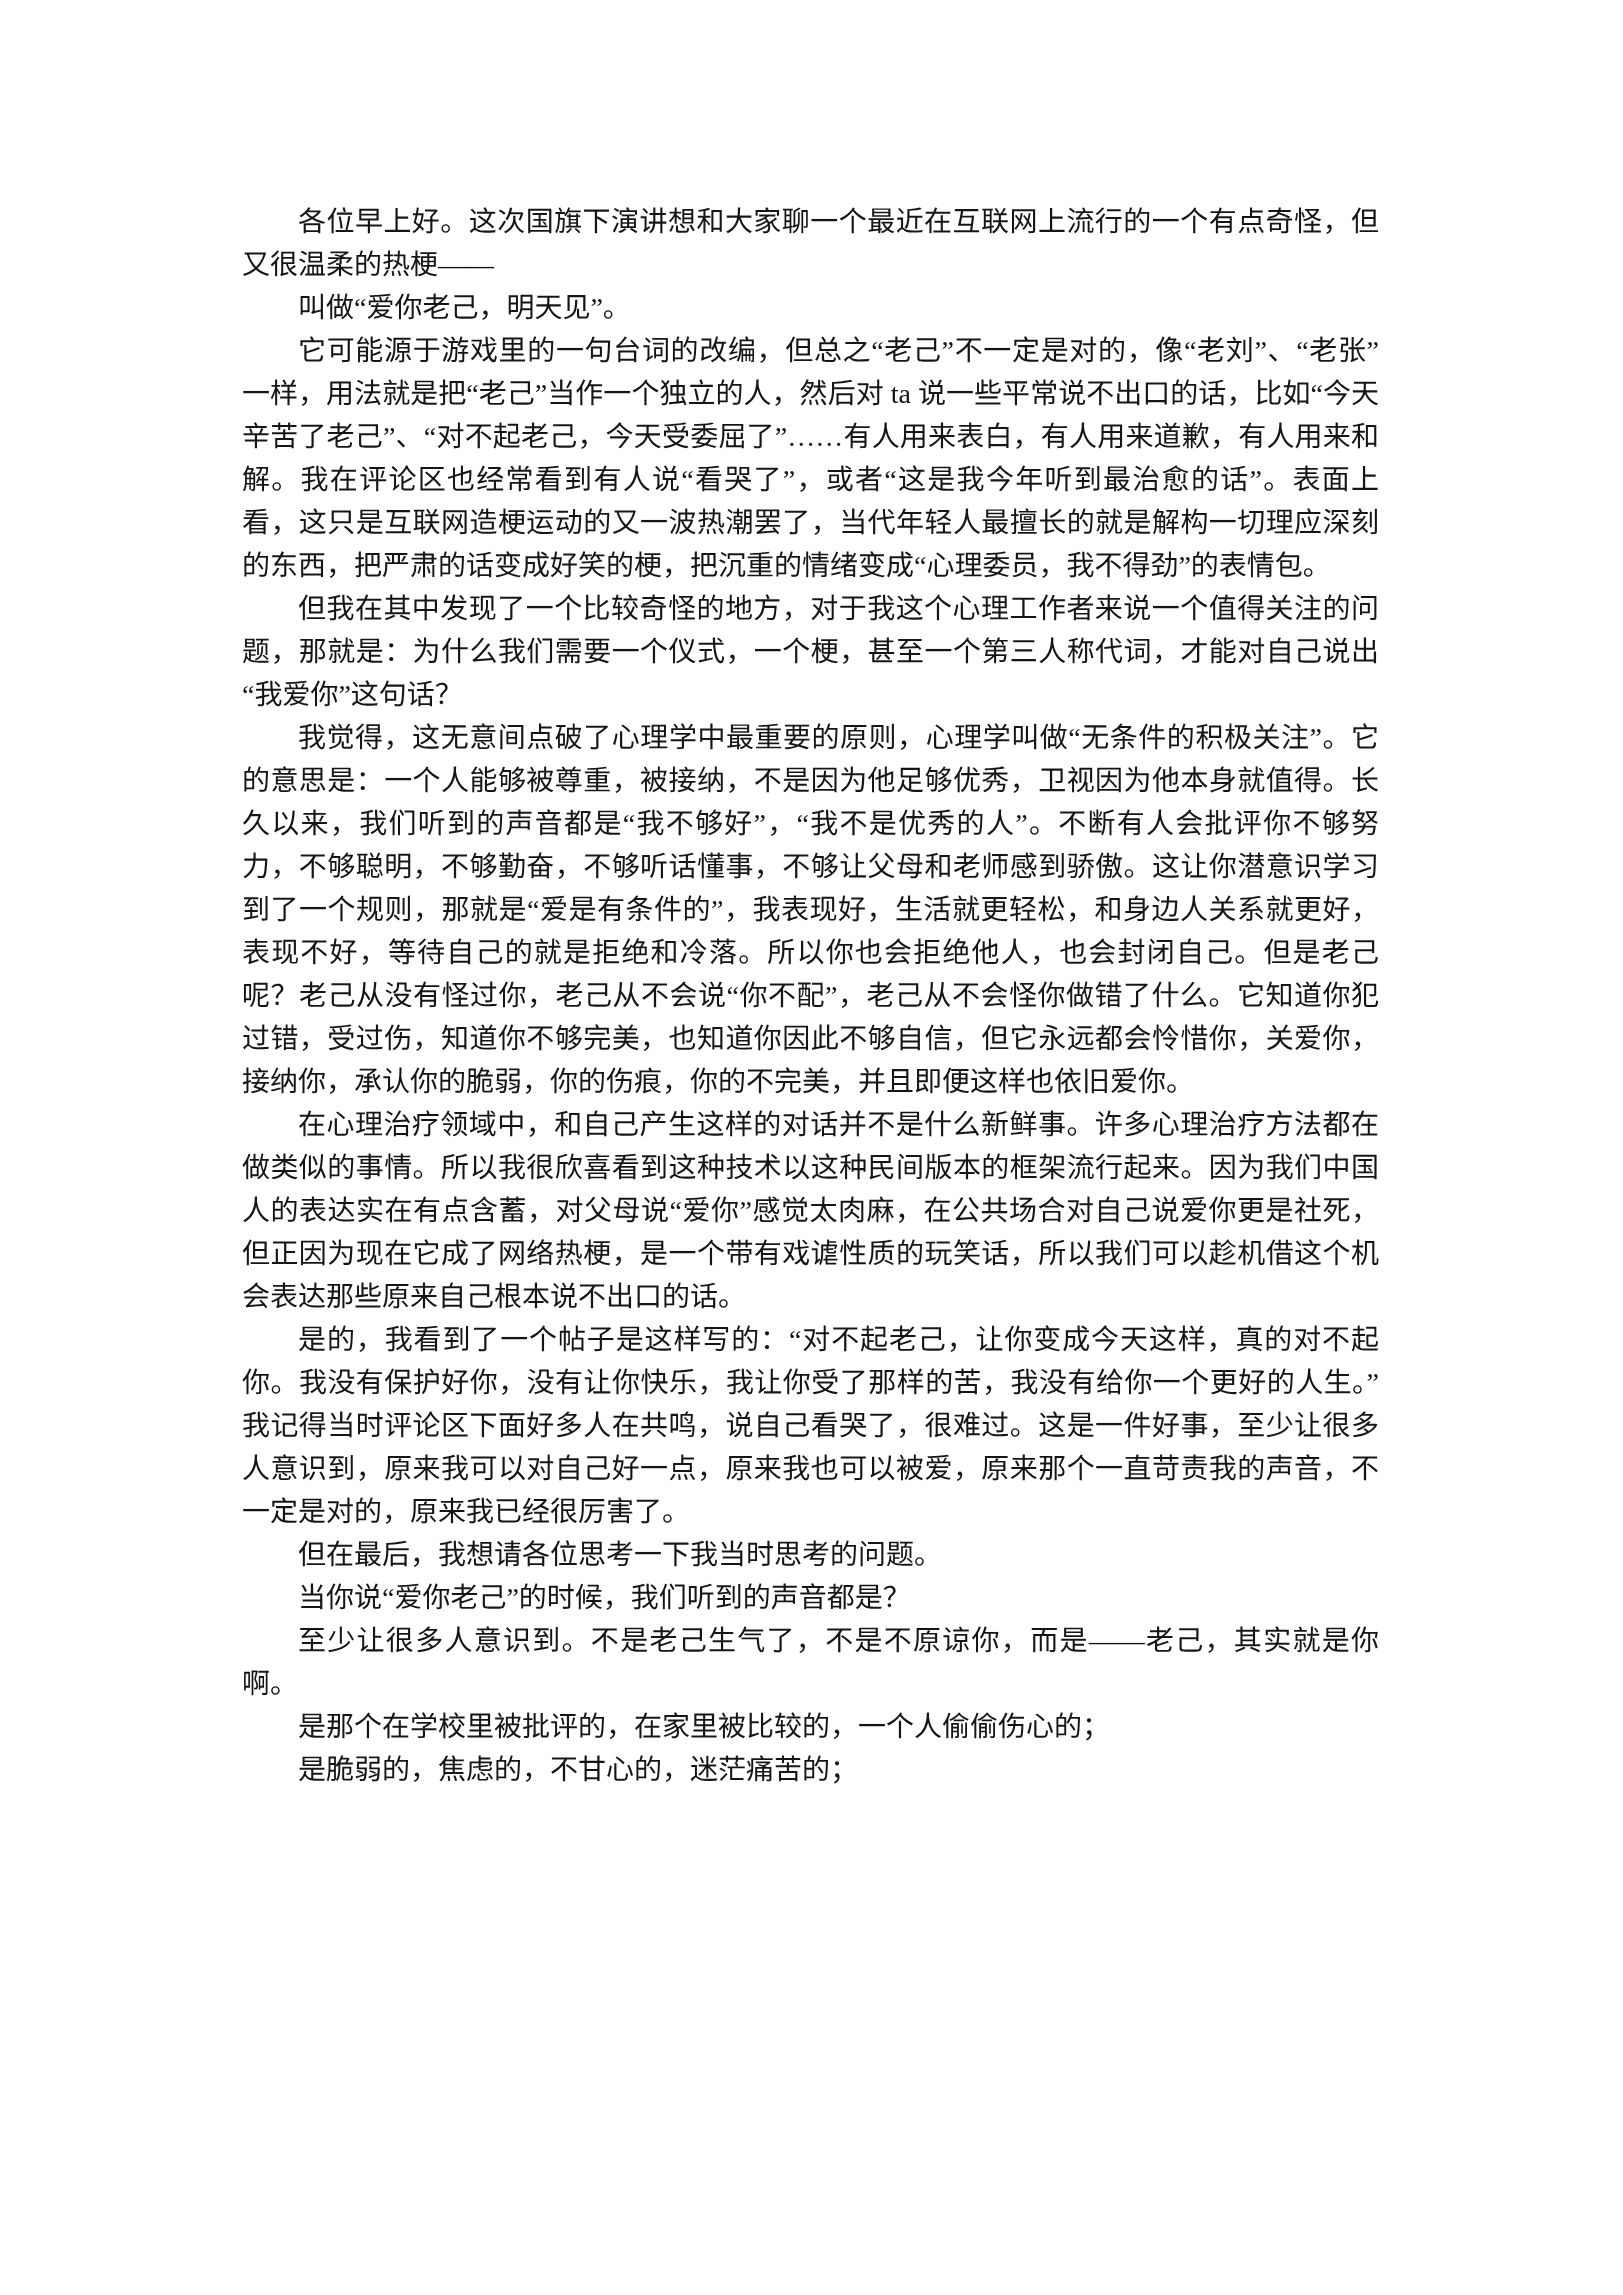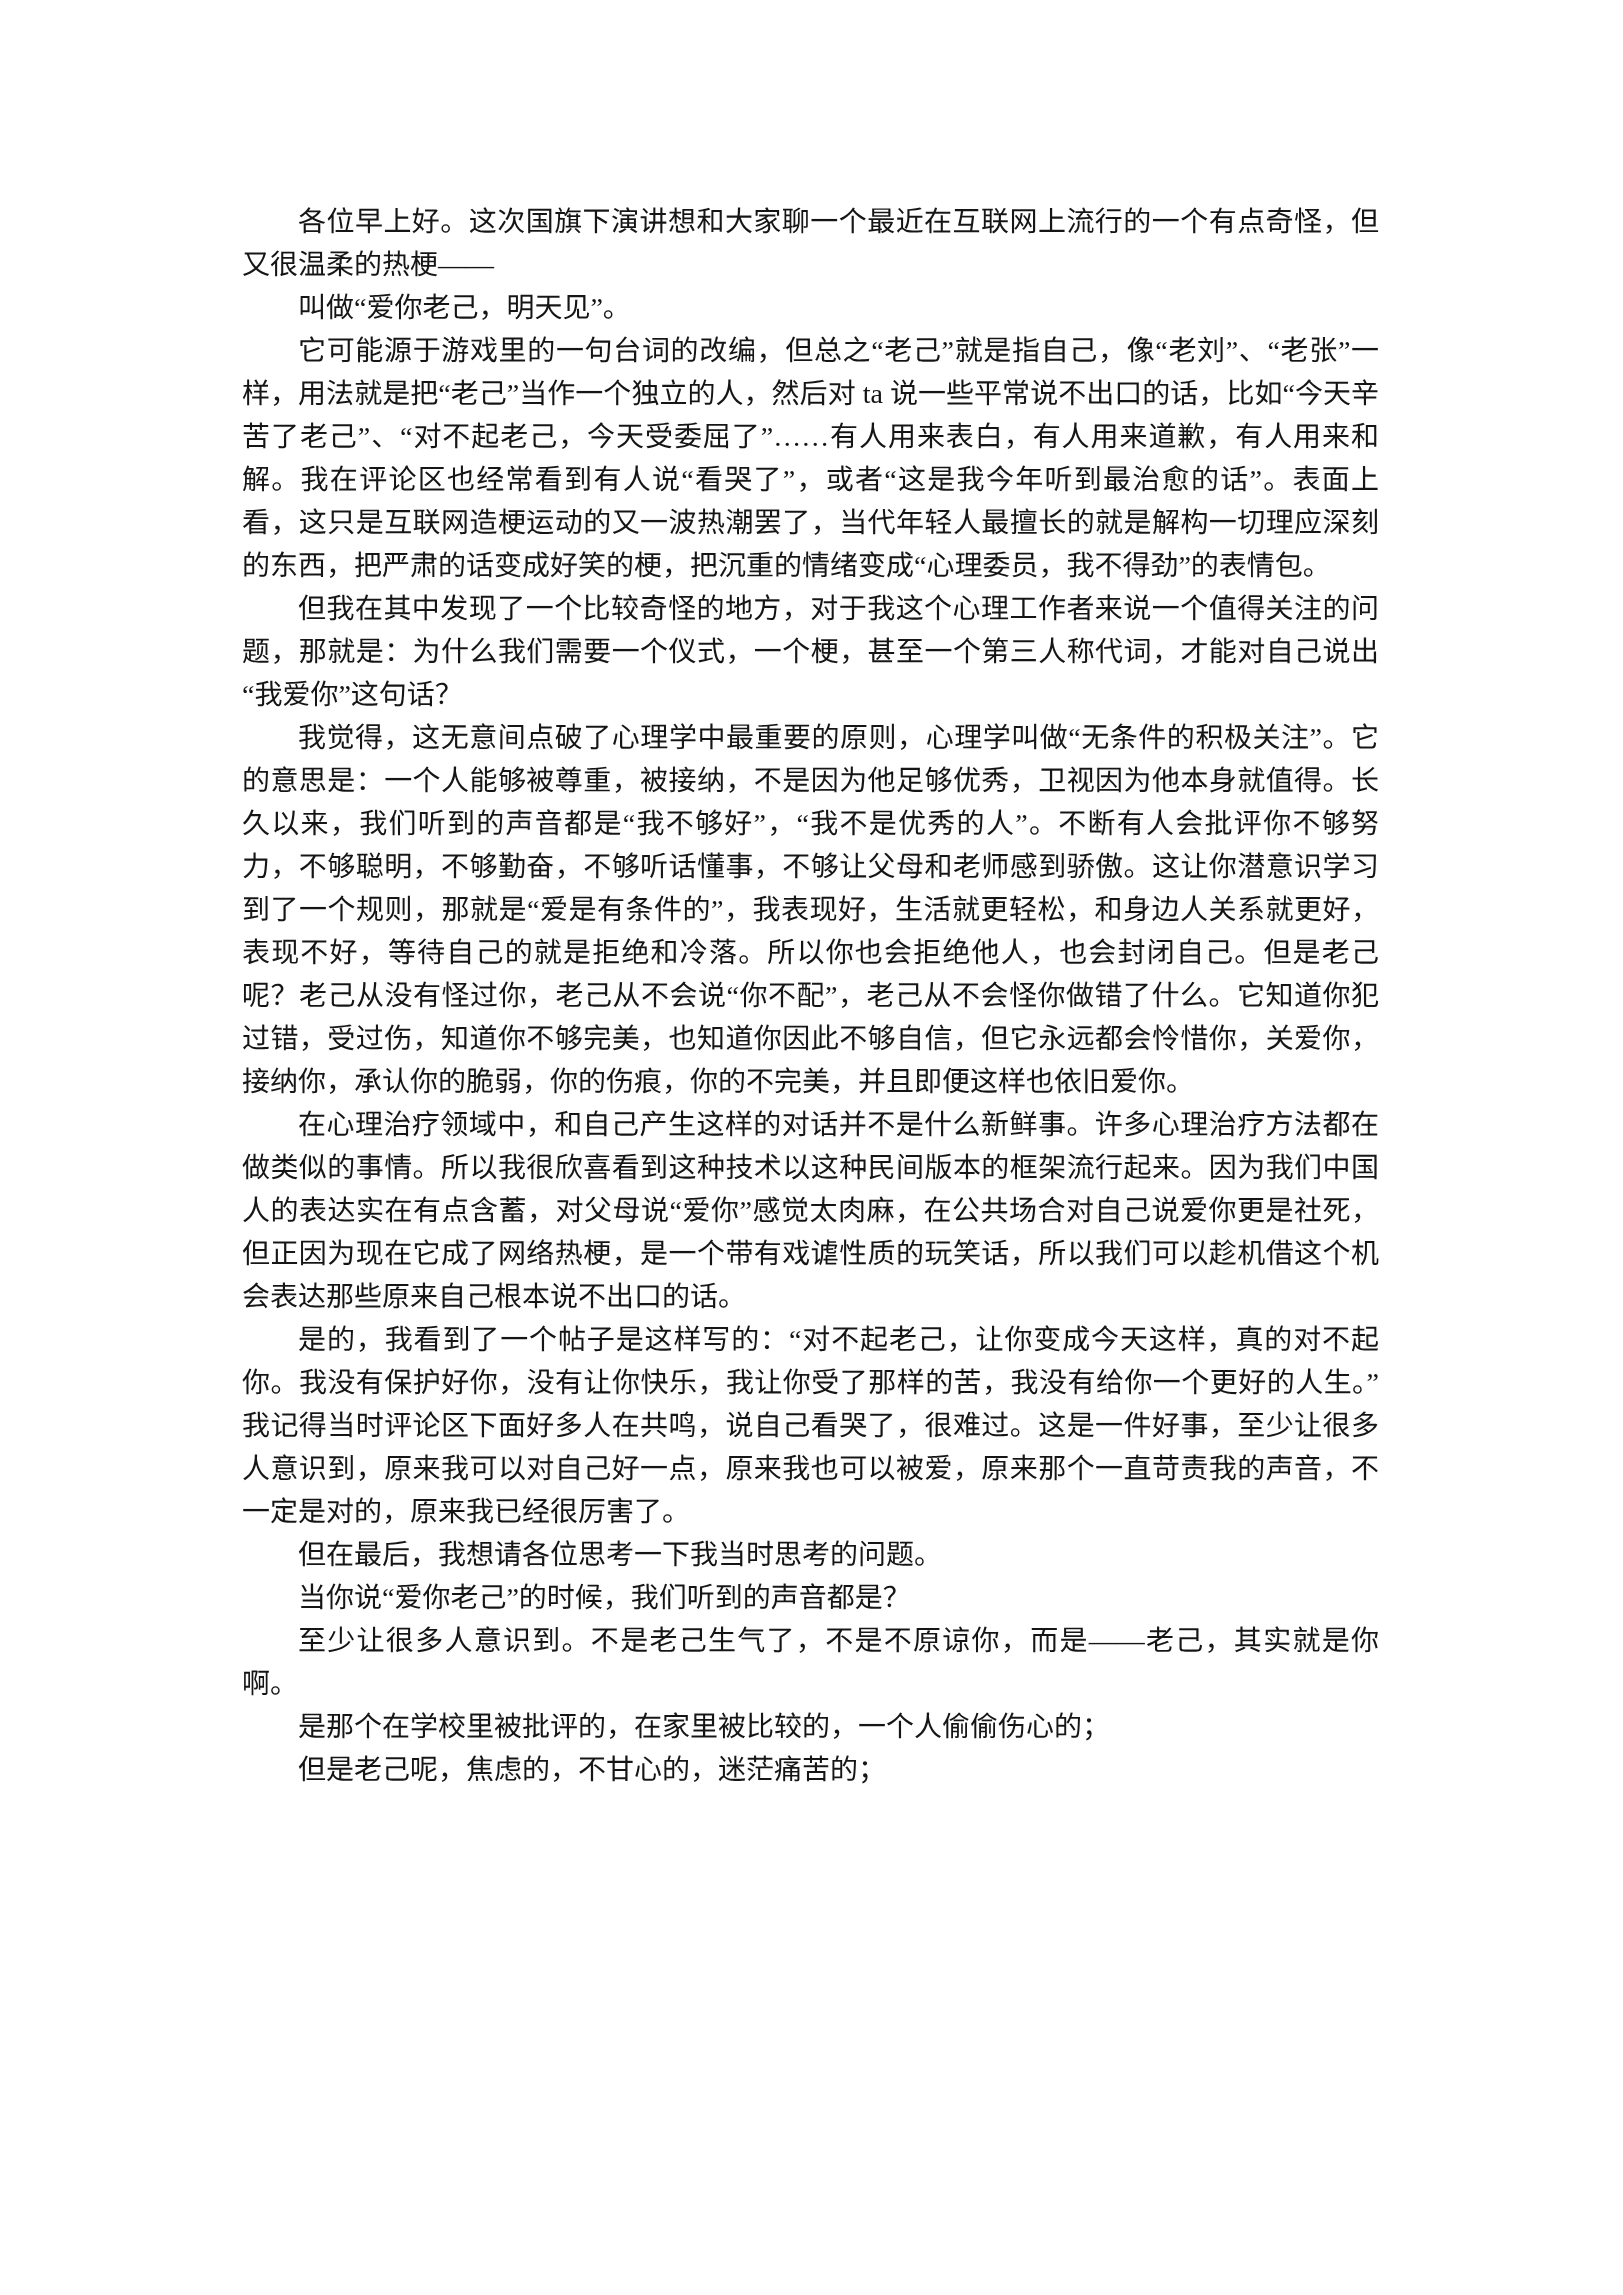--- a/index.html
+++ b/index.html
@@ -32,25 +32,25 @@
     word-break: break-all;
   }
 </style>
 </head>
 <body>
 
 <div class="page">
   <div class="doc-content">
     <p>各位早上好。这次国旗下演讲想和大家聊一个最近在互联网上流行的一个有点奇怪，但又很温柔的热梗——</p>
     <p>叫做“爱你老己，明天见”。</p>
-    <p>它可能源于游戏里的一句台词的改编，但总之“老己”就是指自己，像“老刘”、“老张”一样，用法就是把“老己”当作一个独立的人，然后对 ta 说一些平常说不出口的话，比如“今天辛苦了老己”、“对不起老己，今天受委屈了”……有人用来表白，有人用来道歉，有人用来和解。我在评论区也经常看到有人说“看哭了”，或者“这是我今年听到最治愈的话”。表面上看，这只是互联网造梗运动的又一波热潮罢了，当代年轻人最擅长的就是解构一切理应深刻的东西，把严肃的话变成好笑的梗，把沉重的情绪变成“心理委员，我不得劲”的表情包。</p>
+    <p>它可能源于游戏里的一句台词的改编，但总之“老己”不一定是对的，像“老刘”、“老张”一样，用法就是把“老己”当作一个独立的人，然后对 ta 说一些平常说不出口的话，比如“今天辛苦了老己”、“对不起老己，今天受委屈了”……有人用来表白，有人用来道歉，有人用来和解。我在评论区也经常看到有人说“看哭了”，或者“这是我今年听到最治愈的话”。表面上看，这只是互联网造梗运动的又一波热潮罢了，当代年轻人最擅长的就是解构一切理应深刻的东西，把严肃的话变成好笑的梗，把沉重的情绪变成“心理委员，我不得劲”的表情包。</p>
     <p>但我在其中发现了一个比较奇怪的地方，对于我这个心理工作者来说一个值得关注的问题，那就是：为什么我们需要一个仪式，一个梗，甚至一个第三人称代词，才能对自己说出“我爱你”这句话？</p>
     <p>我觉得，这无意间点破了心理学中最重要的原则，心理学叫做“无条件的积极关注”。它的意思是：一个人能够被尊重，被接纳，不是因为他足够优秀，卫视因为他本身就值得。长久以来，我们听到的声音都是“我不够好”，“我不是优秀的人”。不断有人会批评你不够努力，不够聪明，不够勤奋，不够听话懂事，不够让父母和老师感到骄傲。这让你潜意识学习到了一个规则，那就是“爱是有条件的”，我表现好，生活就更轻松，和身边人关系就更好，表现不好，等待自己的就是拒绝和冷落。所以你也会拒绝他人，也会封闭自己。但是老己呢？老己从没有怪过你，老己从不会说“你不配”，老己从不会怪你做错了什么。它知道你犯过错，受过伤，知道你不够完美，也知道你因此不够自信，但它永远都会怜惜你，关爱你，接纳你，承认你的脆弱，你的伤痕，你的不完美，并且即便这样也依旧爱你。</p>
     <p>在心理治疗领域中，和自己产生这样的对话并不是什么新鲜事。许多心理治疗方法都在做类似的事情。所以我很欣喜看到这种技术以这种民间版本的框架流行起来。因为我们中国人的表达实在有点含蓄，对父母说“爱你”感觉太肉麻，在公共场合对自己说爱你更是社死，但正因为现在它成了网络热梗，是一个带有戏谑性质的玩笑话，所以我们可以趁机借这个机会表达那些原来自己根本说不出口的话。</p>
     <p>是的，我看到了一个帖子是这样写的：“对不起老己，让你变成今天这样，真的对不起你。我没有保护好你，没有让你快乐，我让你受了那样的苦，我没有给你一个更好的人生。”我记得当时评论区下面好多人在共鸣，说自己看哭了，很难过。这是一件好事，至少让很多人意识到，原来我可以对自己好一点，原来我也可以被爱，原来那个一直苛责我的声音，不一定是对的，原来我已经很厉害了。</p>
     <p>但在最后，我想请各位思考一下我当时思考的问题。</p>
     <p>当你说“爱你老己”的时候，我们听到的声音都是？</p>
     <p>至少让很多人意识到。不是老己生气了，不是不原谅你，而是——老己，其实就是你啊。</p>
     <p>是那个在学校里被批评的，在家里被比较的，一个人偷偷伤心的；</p>
-    <p>但是老己呢，焦虑的，不甘心的，迷茫痛苦的；</p>
+    <p>是脆弱的，焦虑的，不甘心的，迷茫痛苦的；</p>
   </div>
 </div>
 
 
 </body></html>

